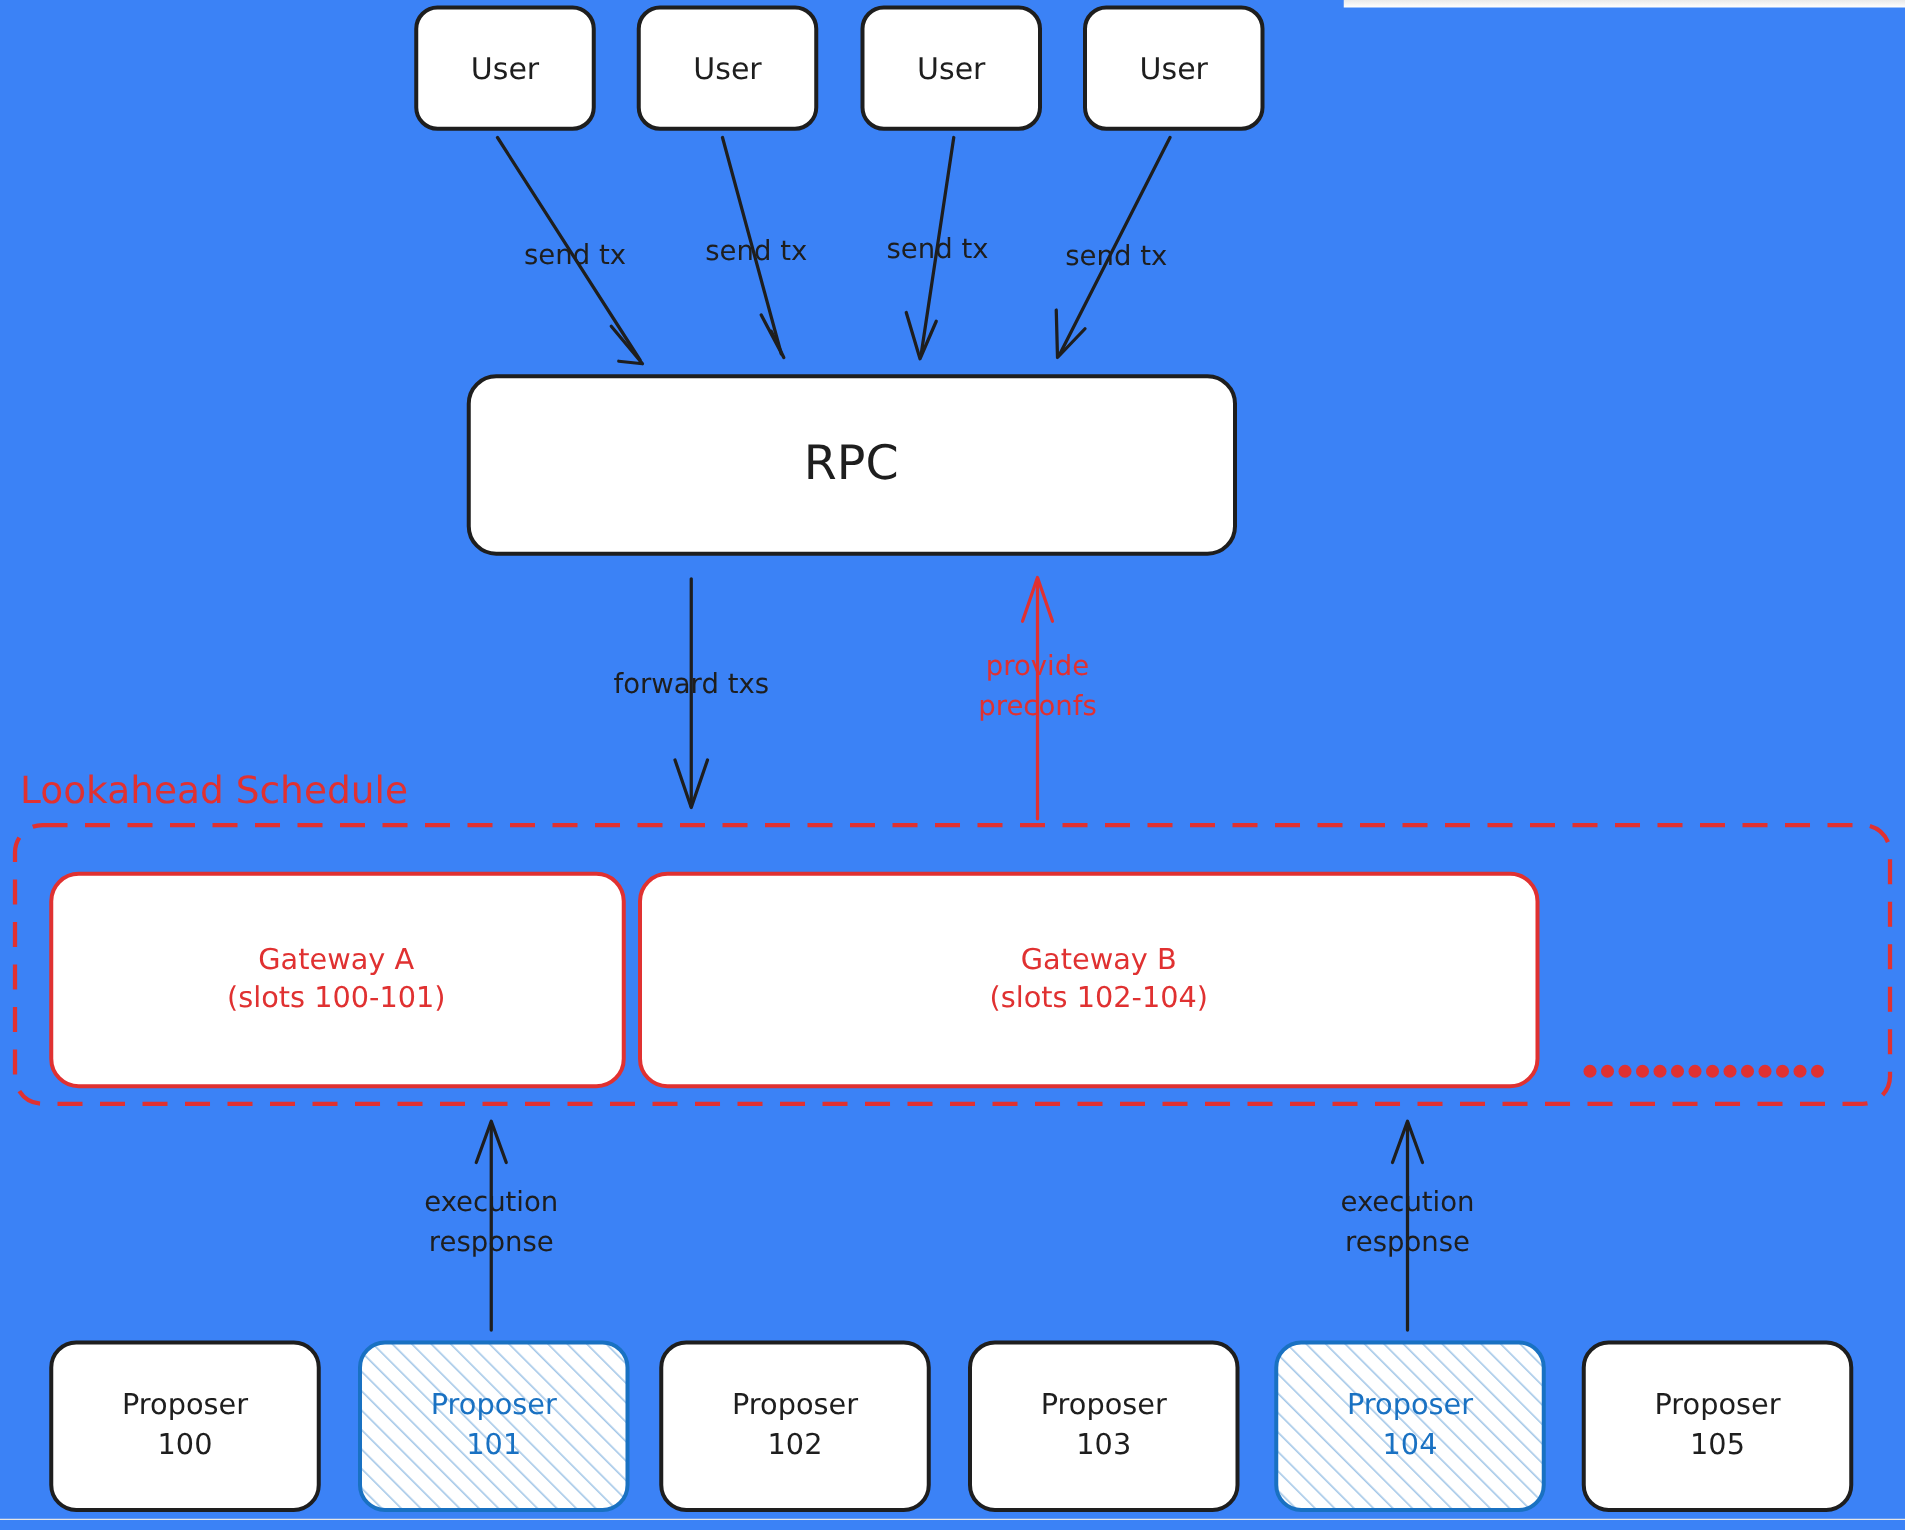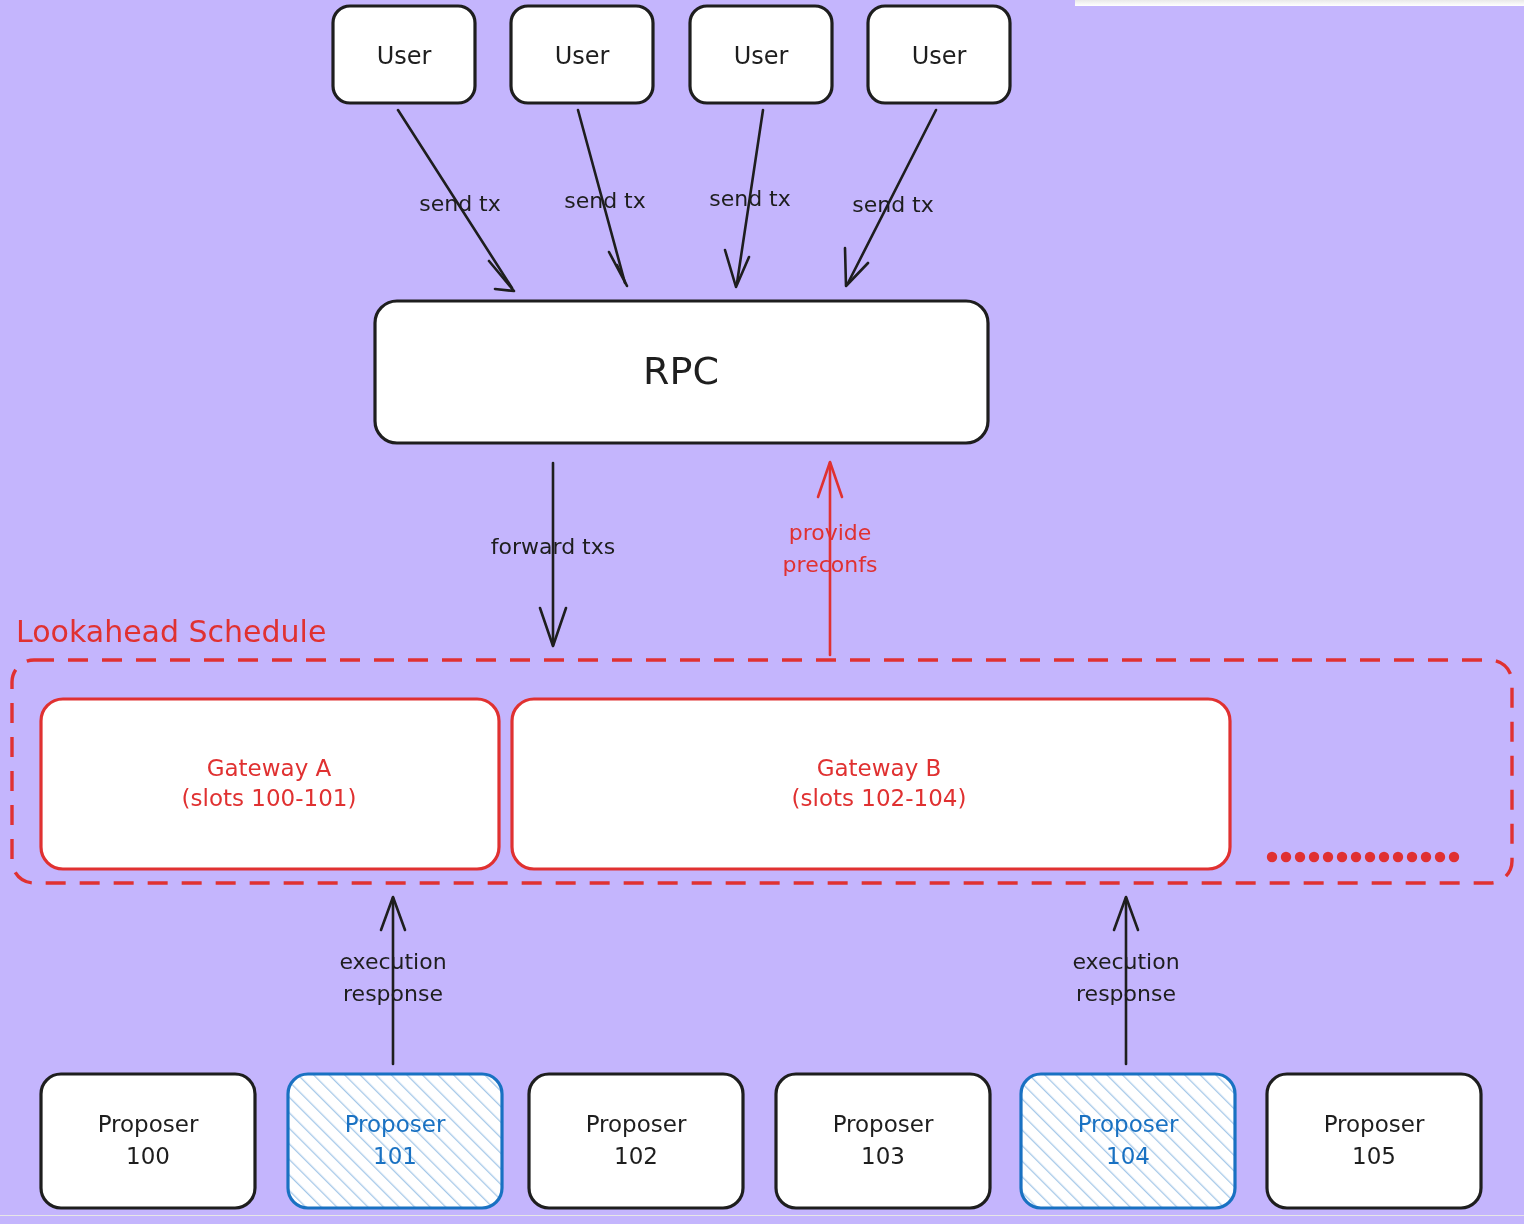--- a/index.html
+++ b/index.html
@@ -8,21 +8,21 @@
     padding: 0;
     background: #ffffff;
   }
   body {
     font-family: "DejaVu Sans", sans-serif;
   }
   #canvas {
     position: relative;
     width: 1524px;
     height: 1224px;
-    background: #c4b5fd;
+    background: #3b82f6;
     overflow: hidden;
   }
   #diagram {
     position: absolute;
     top: 0;
     left: 0;
     width: 1524px;
     height: 1224px;
   }
   .node-label {

